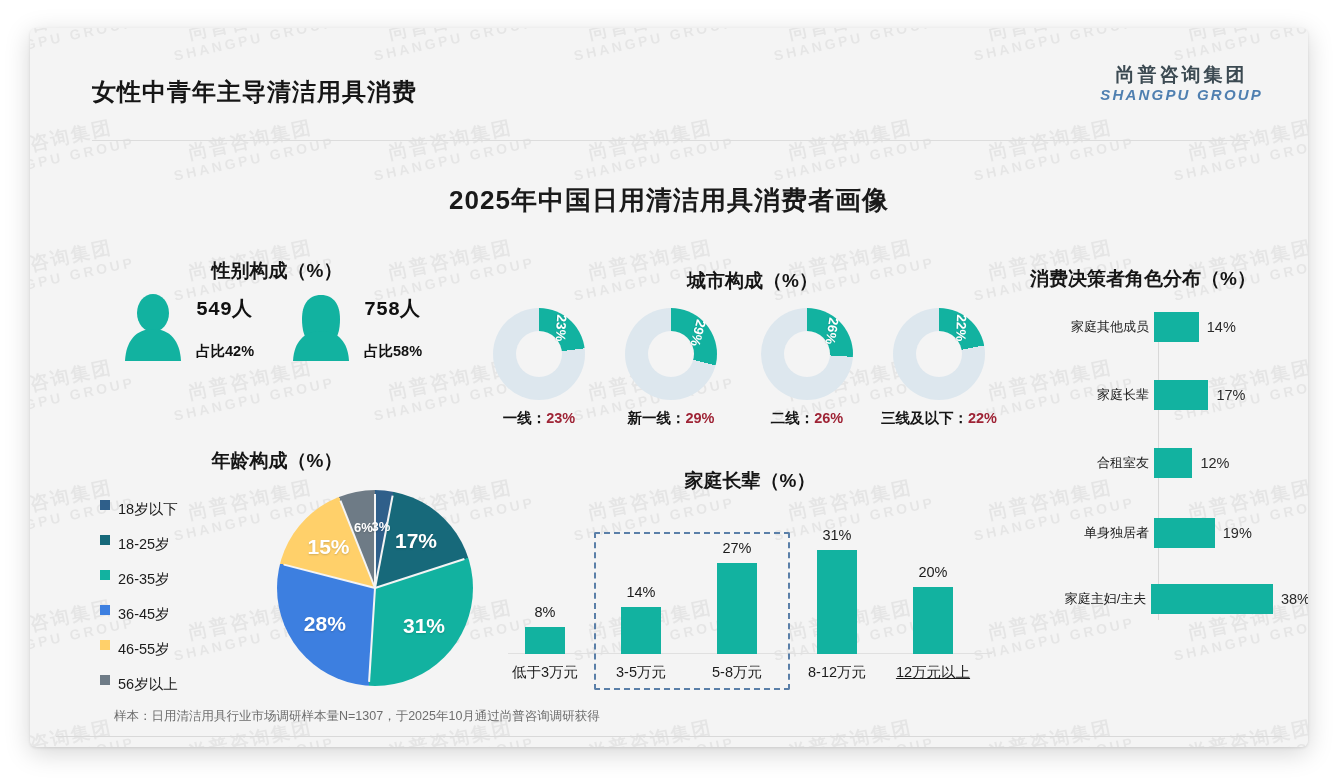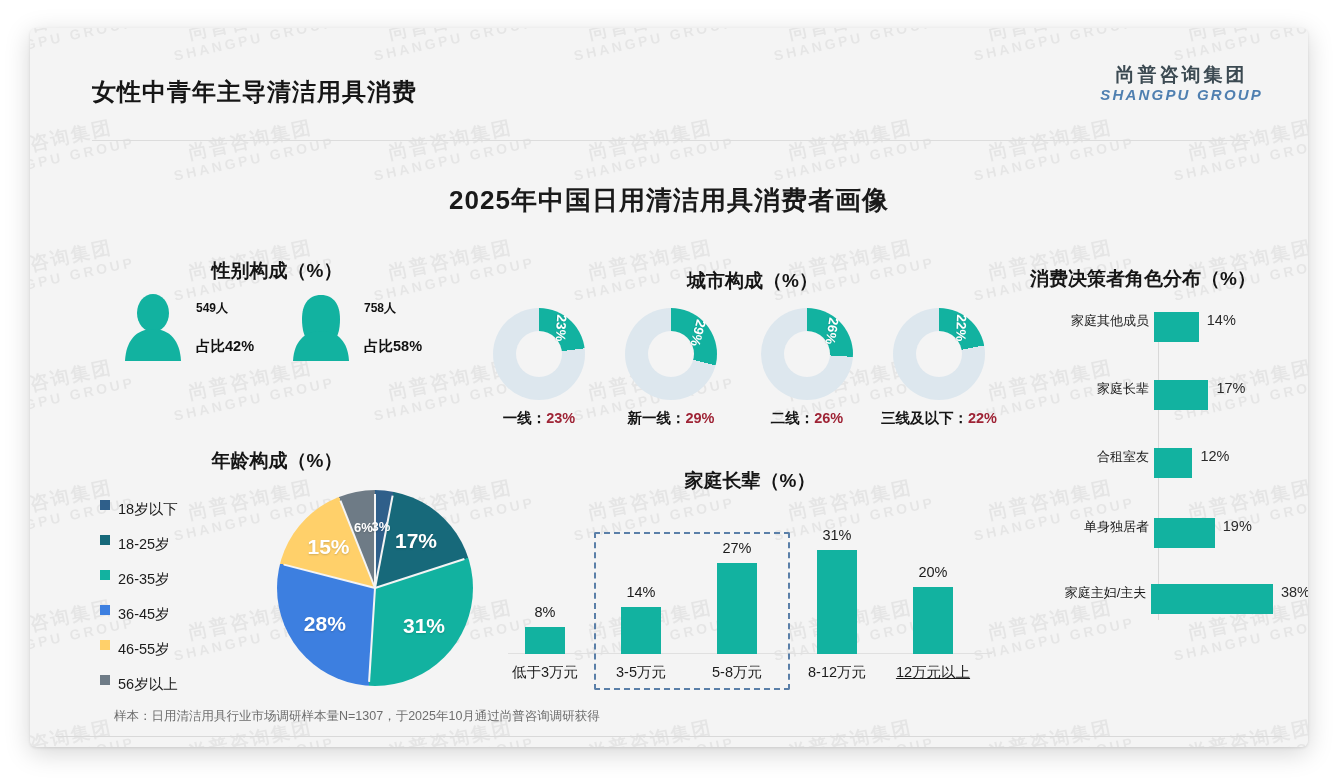--- a/index.html
+++ b/index.html
@@ -64,21 +64,21 @@
   }
 
   
   #gender-block { position: absolute; left: 62px; top: 230px; width: 370px; z-index: 3; }
   #gender-title { position: relative; text-align: center; width: 370px;
     font-size: 19px; font-weight: 700; color: #151515; }
   .gender-row { position: absolute; top: 35px; display: flex; align-items: center; }
   .g-male { left: 30px; }
   .g-female { left: 198px; }
   .g-texts { margin-left: 12px; }
-  .g-count { font-size: 12px; font-weight: 700; color: #111; margin-bottom: 20px; white-space: nowrap;}
+  .g-count { font-size: 20px; font-weight: 700; color: #111; margin-bottom: 20px; white-space: nowrap; font-family: Liberation Mono, monospace;}
   .g-share { font-size: 14.5px; font-weight: 700; color: #111; white-space: nowrap;}
 
   
   #age-block { position: absolute; left: 62px; top: 420px; width: 380px; z-index: 3; }
   #age-title { text-align: center; width: 370px; font-size: 19px; font-weight: 700; color: #151515; }
   #pie-wrap { position: absolute; left: 185px; top: 42px; width: 196px; height: 196px; }
   #pie {
     width: 196px; height: 196px; border-radius: 50%;
     background: conic-gradient(
       from 0deg,
@@ -139,21 +139,21 @@
   #inc-highlight {
     position: absolute; left: 104px; top: 22px; width: 196px; height: 158px;
     border: 2px dashed #5a7fa8; border-radius: 2px;
   }
 
   
   #role-block { position: absolute; left: 1000px; top: 238px; width: 280px; z-index: 3; }
   #role-title { font-size: 19px; font-weight: 700; color: #151515; white-space: nowrap; }
   #role-plot { position: absolute; left: 0; top: 38px; width: 280px; height: 320px; }
   #role-axis { position: absolute; left: 128px; top: 8px; width: 1px; height: 308px; background: #d8d8d8; }
-  .role-row { position: absolute; left: 0; width: 280px; height: 30px; display: flex; }
+  .role-row { position: absolute; left: 0; width: 280px; height: 30px; display: flex; align-items: center; }
   .role-lab {
     width: 124px; text-align: right; padding-right: 5px;
     font-size: 13px; color: #1b1b1b; white-space: nowrap;
   }
   .role-bar { height: 30px; background: #12b2a0; flex: none; }
   .role-val { font-size: 14.5px; color: #2a2a2a; margin-left: 8px; white-space: nowrap; }
 
   
   #sample-note {
     position: absolute; left: 84px; top: 680px;

